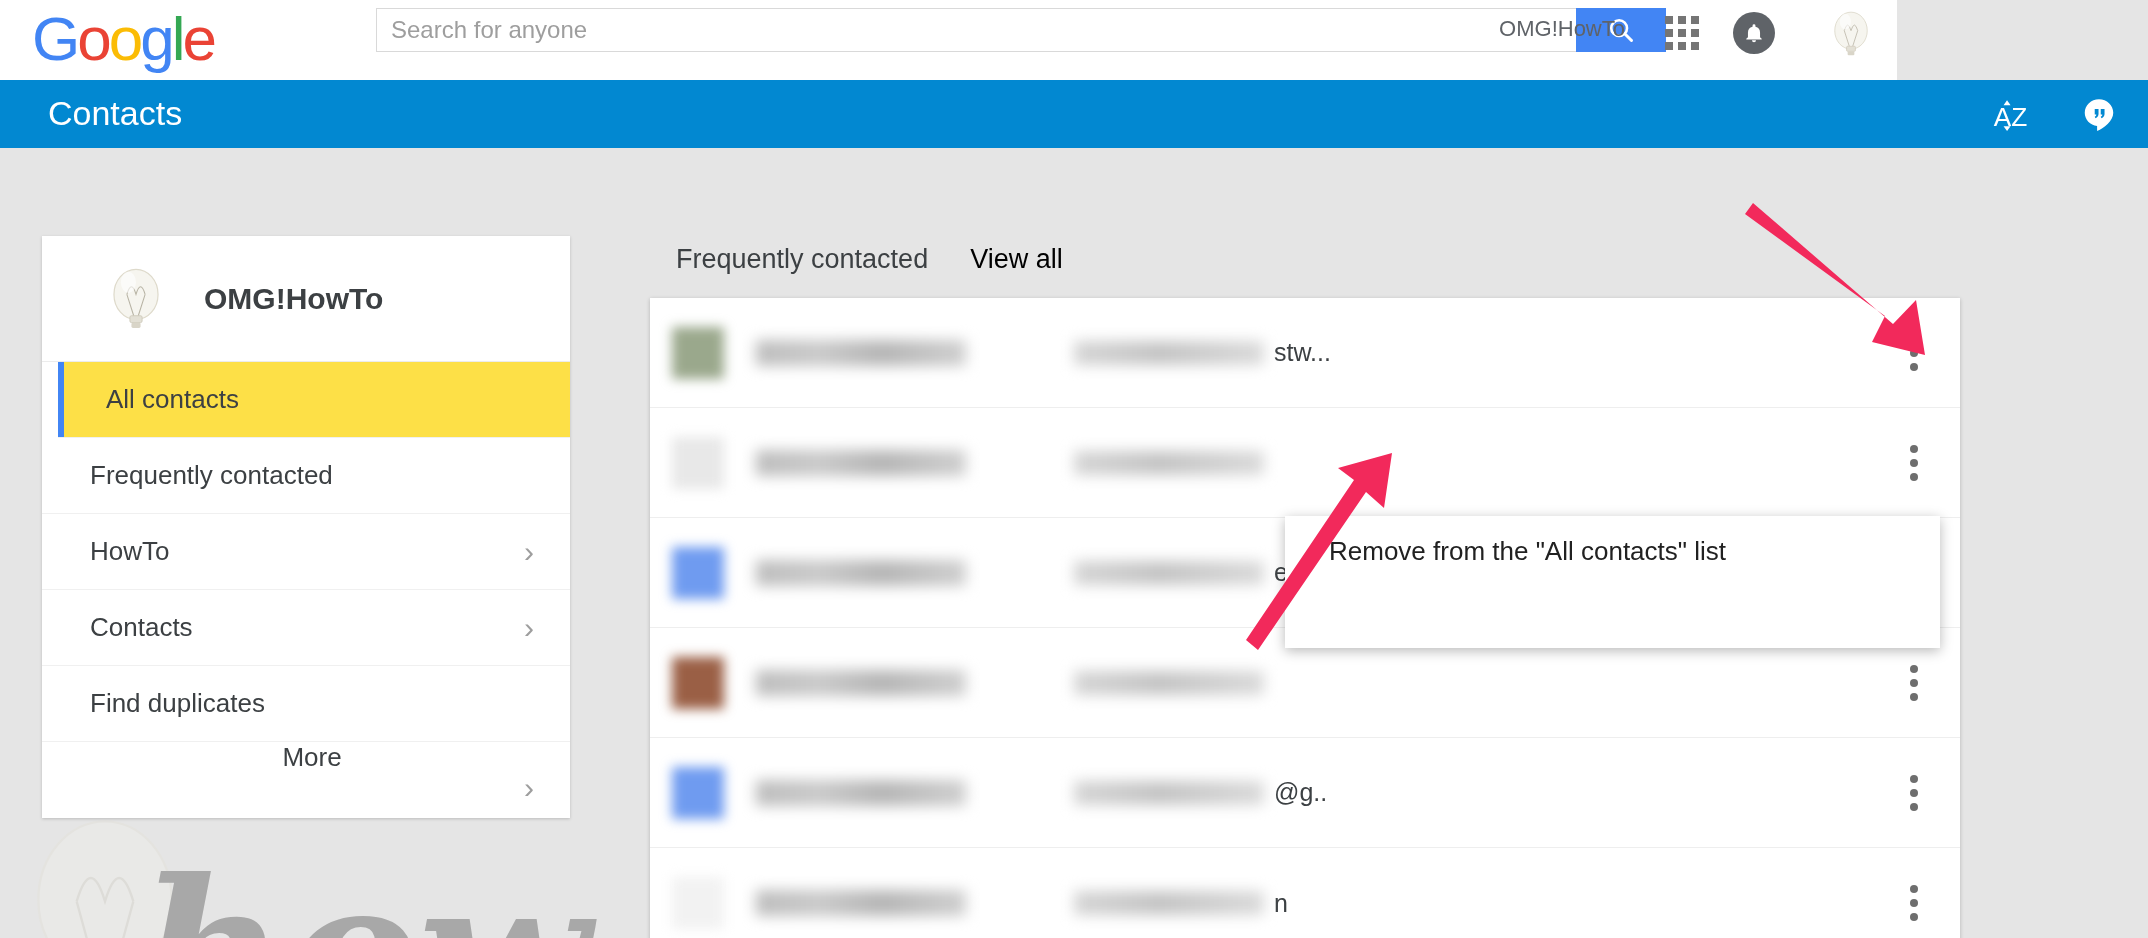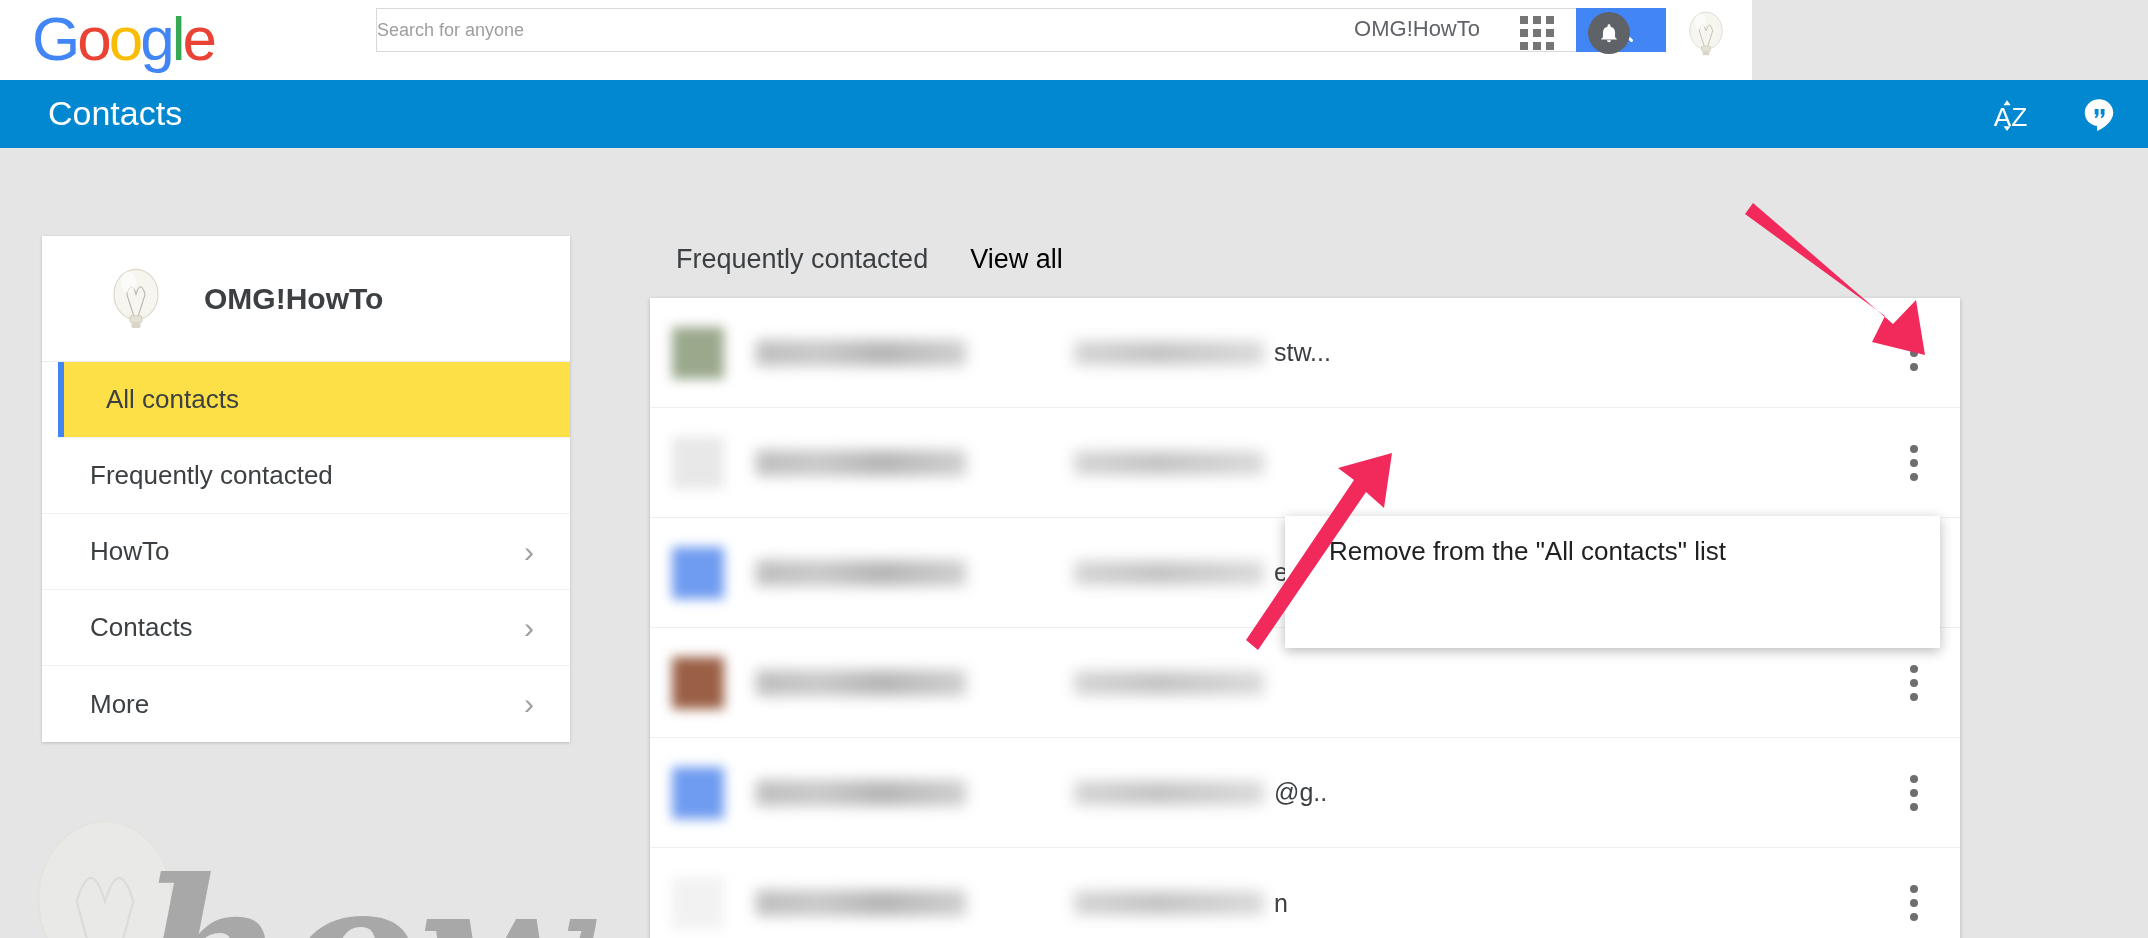--- a/index.html
+++ b/index.html
@@ -6,21 +6,21 @@
   html, body {
     width: 2148px; height: 938px;
     overflow: hidden;
     background: #e5e5e5;
     font-family: "Liberation Sans", sans-serif;
   }
 
   
   .topbar {
     position: absolute; left: 0; top: 0;
-    width: 1752px; height: 80px;
+    width: 1897px; height: 80px;
     background: #ffffff;
   }
   .google-logo {
     position: absolute; left: 32px; top: 8px;
     font-size: 62px; line-height: 62px;
     font-family: "DejaVu Serif", serif;
     letter-spacing: -3px;
     white-space: nowrap;
     user-select: none;
   }
@@ -33,24 +33,24 @@
   .search-wrap {
     position: absolute; left: 376px; top: 8px;
     width: 1290px; height: 44px;
     display: flex;
   }
   .search-input {
     flex: 1;
     border: 1px solid #d9d9d9;
     border-right: none;
     background: #fff;
-    font-size: 18px;
+    font-size: 24px;
     font-family: "Liberation Sans", sans-serif;
     color: #3c4043;
-    padding: 0 0;
+    padding: 0 14px;
     outline: none;
   }
   .search-input::placeholder { color: #9e9e9e; }
   .search-btn {
     width: 90px;
     background: #4285F4;
     border: none;
     display: flex; align-items: center; justify-content: center;
     cursor: pointer;
   }
@@ -155,21 +155,21 @@
   .sb-item {
     height: 76px;
     display: flex; align-items: center;
     padding: 0 36px 0 48px;
     border-bottom: 1px solid #f0f0f0;
     cursor: pointer;
     position: relative;
     font-size: 26px;
     color: #3c4043;
   }
-  .sb-item:last-child { border-bottom: none; }
+  .sb-item:last-child { border-bottom: none; flex-direction: column; }
   .sb-item.active {
     background: #fde047;
     font-weight: normal;
     margin-left: 16px;
   }
   .sb-item.active::before {
     content: "";
     position: absolute; left: 0; top: 0; bottom: 0;
     width: 6px; background: #4285F4;
   }
@@ -377,20 +377,24 @@
     </div>
     <div class="sb-item">
       <span>HowTo</span>
       <span class="sb-chevron">›</span>
     </div>
     <div class="sb-item">
       <span>Contacts</span>
       <span class="sb-chevron">›</span>
     </div>
     <div class="sb-item">
+      <span>Find duplicates</span>
+      <span class="sb-chevron"></span>
+    </div>
+    <div class="sb-item">
       <span>More</span>
       <span class="sb-chevron">›</span>
     </div>
   </div>
 
   <div class="tabs">
     <div class="tab">Frequently contacted</div>
     <div class="tab secondary">View all</div>
   </div>
 

